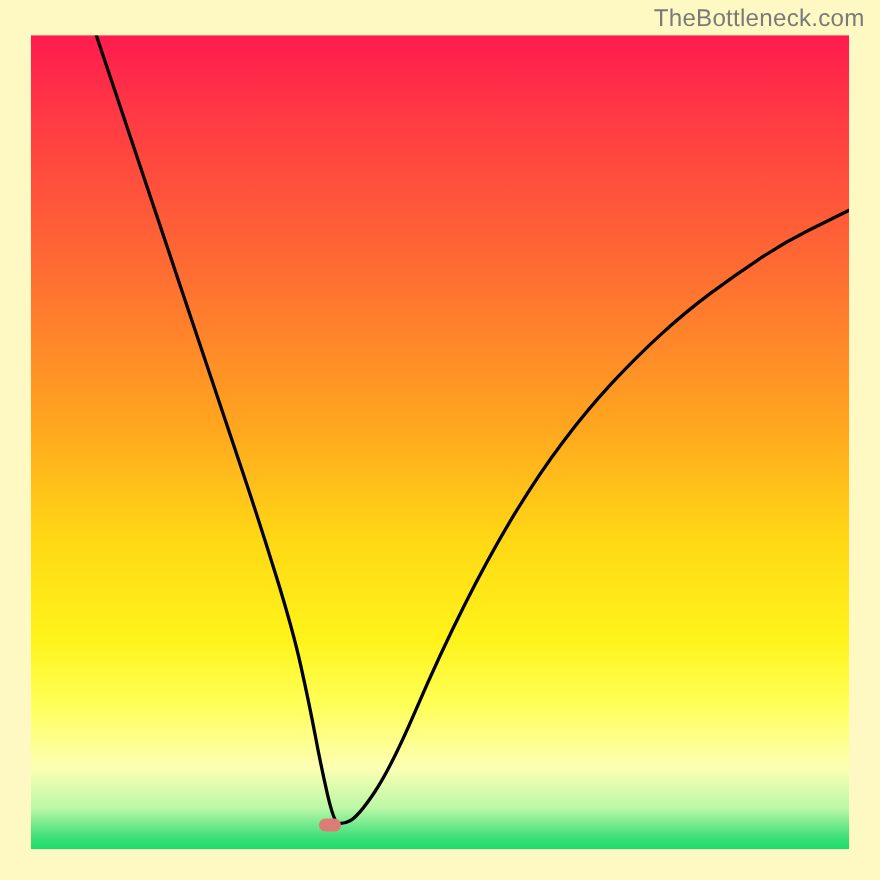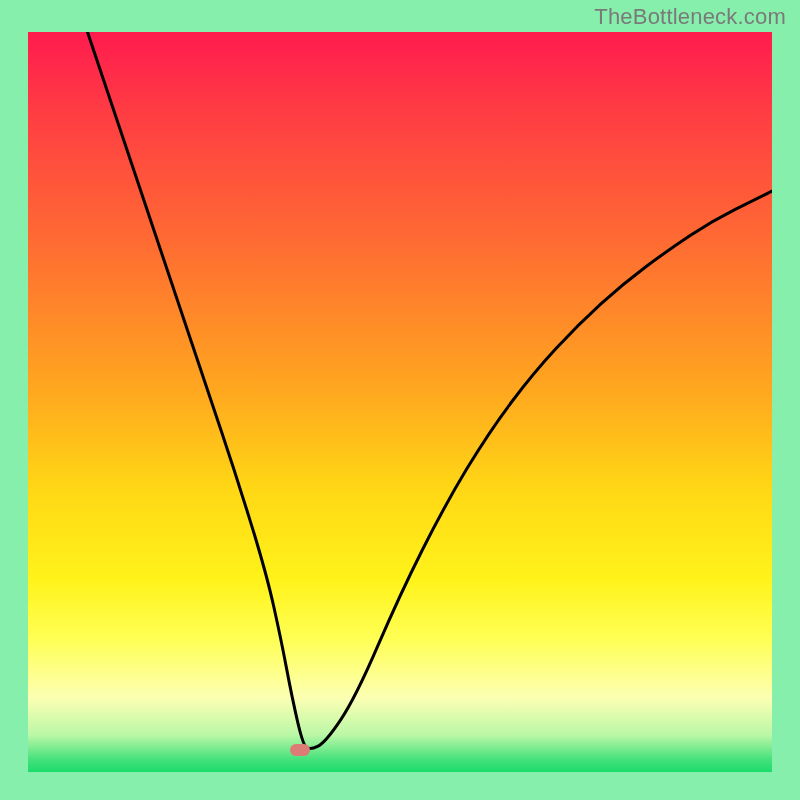--- a/index.html
+++ b/index.html
@@ -11,21 +11,21 @@
     width: 800px;
     height: 800px;
     background: #000;
     font-family: Arial, Helvetica, sans-serif;
     position: relative;
     overflow: hidden;
   }
   .outer {
     width: 800px;
     height: 800px;
-    background: #86efac;
+    background: #fef9c3;
     position: relative;
     text-align: right;
   }
   .attribution {
     position: absolute;
     top: 4px;
     right: 14px;
     color: #7a7a7a;
     font-size: 22px;
     letter-spacing: 0.2px;

